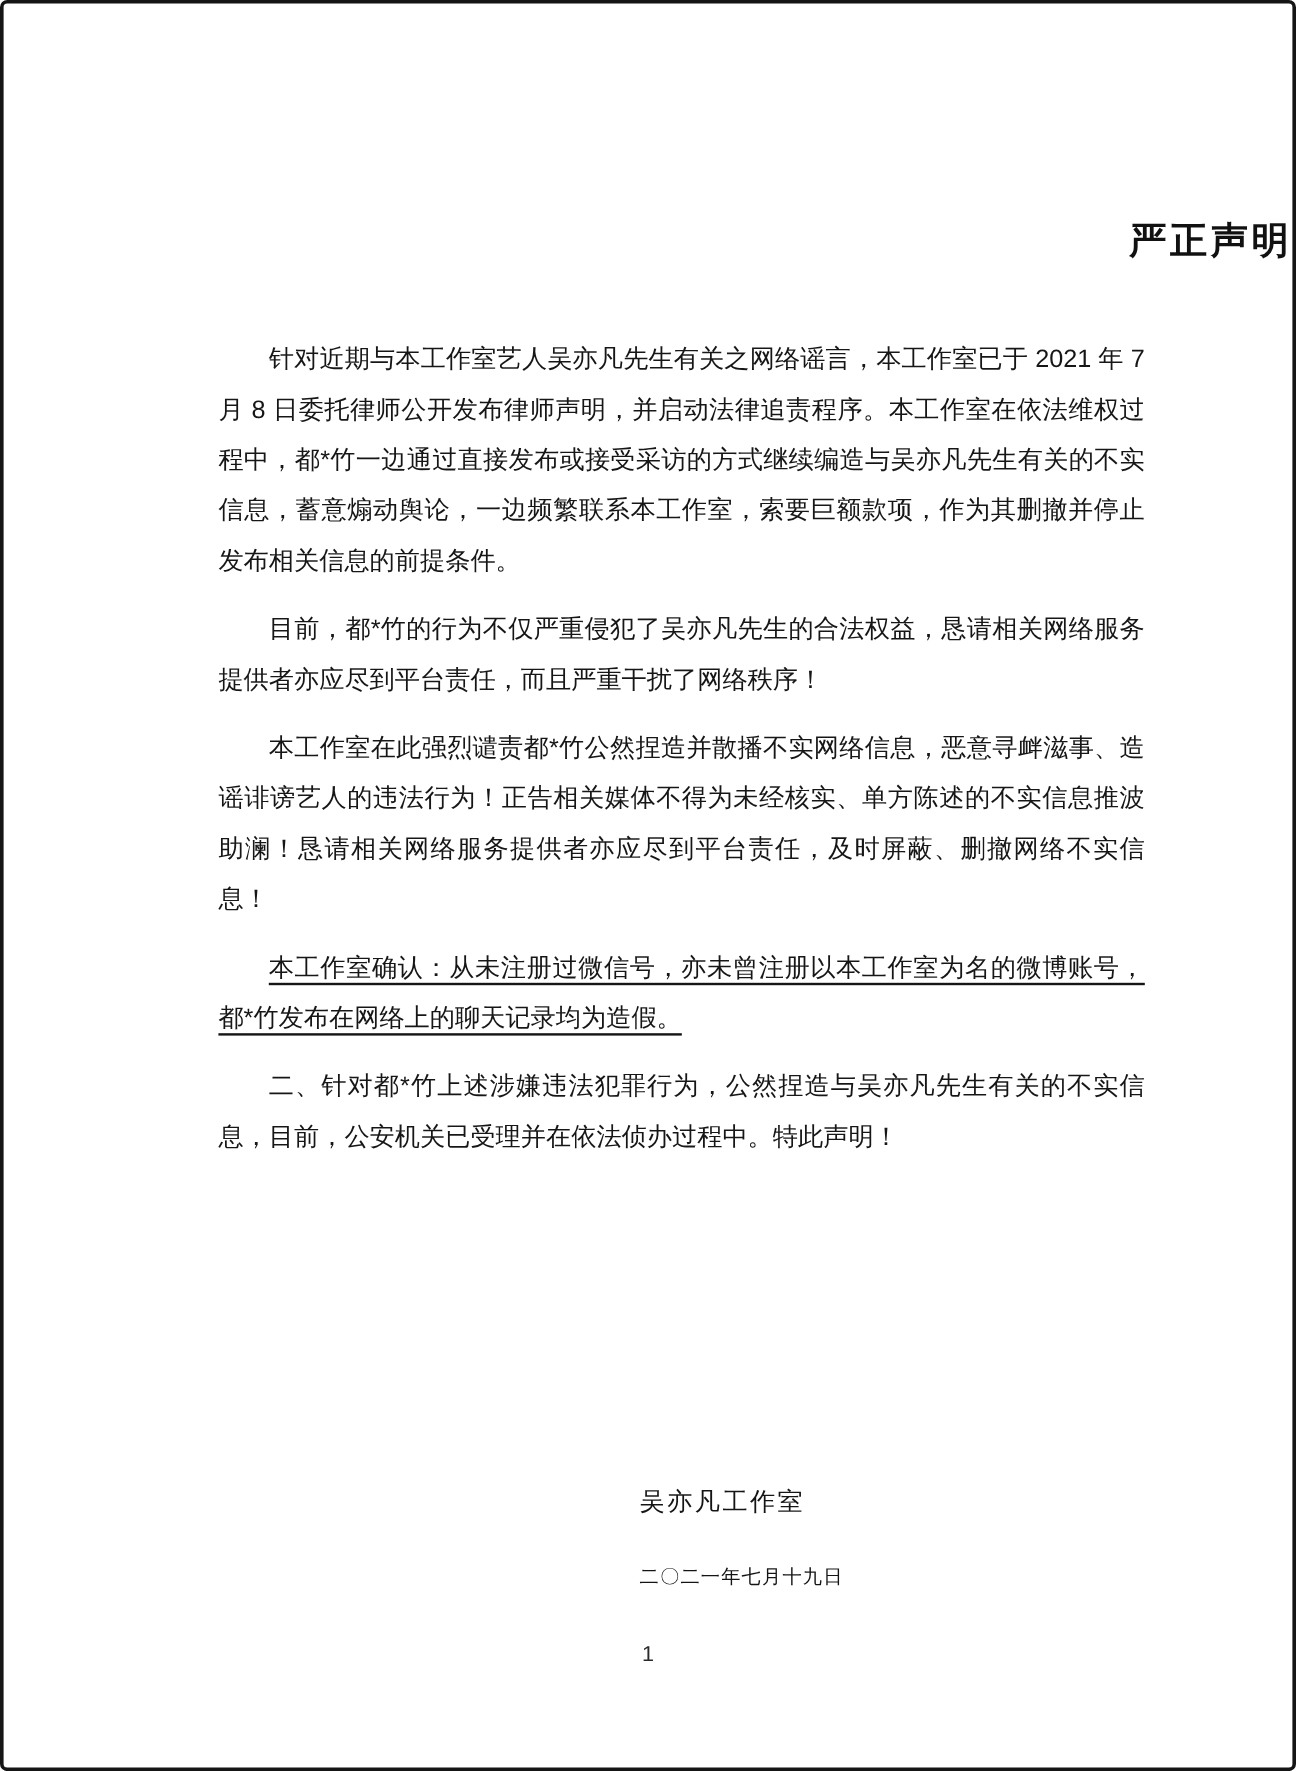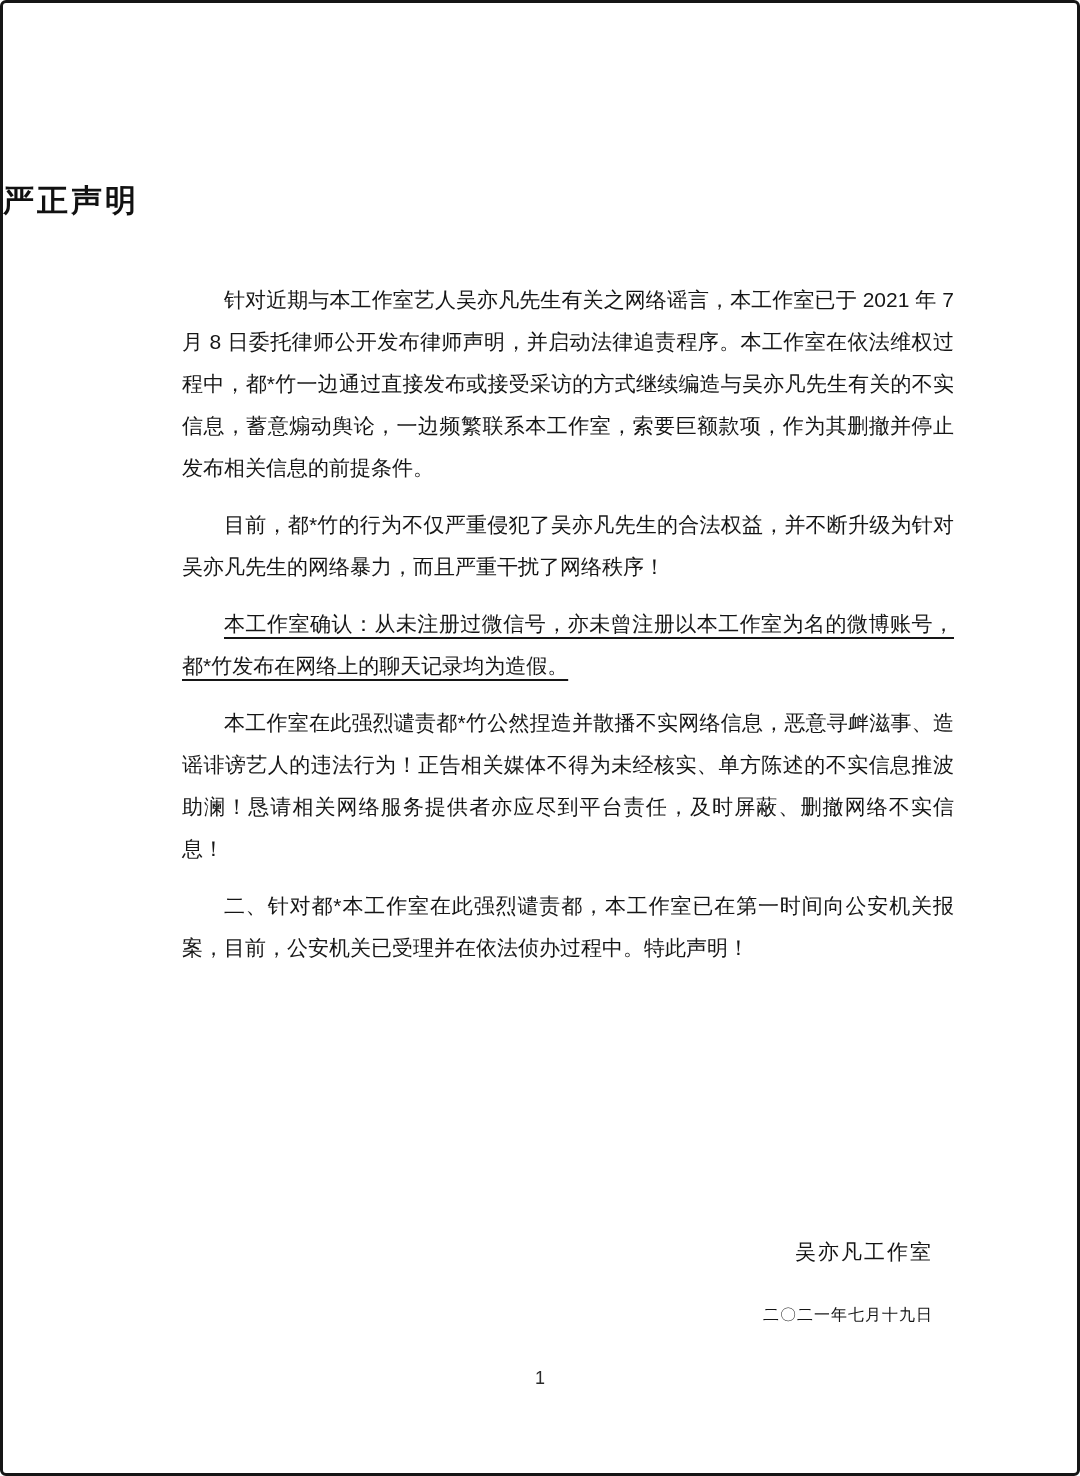--- a/index.html
+++ b/index.html
@@ -18,21 +18,21 @@
     font-family: "Liberation Sans", sans-serif;
     color: #141414;
     overflow: hidden;
   }
   .doc-title {
     position: absolute;
     top: 180px;
     left: 0;
     width: 100%;
     margin: 0;
-    text-align: left;
+    text-align: right;
     font-size: 31px;
     line-height: 36px;
     font-weight: 700;
     letter-spacing: 3px;
     color: #111111;
   }
   .doc-body {
     position: absolute;
     top: 276px;
     left: 163px;
@@ -50,21 +50,21 @@
   .para.underlined {
     text-decoration: underline;
     text-decoration-thickness: 2px;
     text-underline-offset: 6px;
   }
   .sig-block {
     position: absolute;
     top: 1228px;
     left: 530px;
     width: 400px;
-    text-align: right;
+    text-align: left;
   }
   .sig-name {
     font-size: 21px;
     line-height: 42px;
     letter-spacing: 2px;
   }
   .sig-date {
     margin-top: 21px;
     font-size: 16px;
     line-height: 42px;
@@ -83,24 +83,24 @@
 </style>
 </head>
 <body>
 
 <div class="sheet">
 
   <h1 class="doc-title">严正声明</h1>
 
   <div class="doc-body">
     <p class="para">针对近期与本工作室艺人吴亦凡先生有关之网络谣言，本工作室已于 2021 年 7 月 8 日委托律师公开发布律师声明，并启动法律追责程序。本工作室在依法维权过程中，都*竹一边通过直接发布或接受采访的方式继续编造与吴亦凡先生有关的不实信息，蓄意煽动舆论，一边频繁联系本工作室，索要巨额款项，作为其删撤并停止发布相关信息的前提条件。</p>
-    <p class="para">目前，都*竹的行为不仅严重侵犯了吴亦凡先生的合法权益，并不断升级为针对吴亦凡先生的网络暴力，而且严重干扰了网络秩序！</p>
+    <p class="para">目前，都*竹的行为不仅严重侵犯了吴亦凡先生的合法权益，恳请相关网络服务提供者亦应尽到平台责任，而且严重干扰了网络秩序！</p>
+    <p class="para">本工作室在此强烈谴责都*竹公然捏造并散播不实网络信息，恶意寻衅滋事、造谣诽谤艺人的违法行为！正告相关媒体不得为未经核实、单方陈述的不实信息推波助澜！恳请相关网络服务提供者亦应尽到平台责任，及时屏蔽、删撤网络不实信息！</p>
     <p class="para underlined">本工作室确认：从未注册过微信号，亦未曾注册以本工作室为名的微博账号，都*竹发布在网络上的聊天记录均为造假。</p>
-    <p class="para">本工作室在此强烈谴责都*竹公然捏造并散播不实网络信息，恶意寻衅滋事、造谣诽谤艺人的违法行为！正告相关媒体不得为未经核实、单方陈述的不实信息推波助澜！恳请相关网络服务提供者亦应尽到平台责任，及时屏蔽、删撤网络不实信息！</p>
-    <p class="para">二、针对都*本工作室在此强烈谴责都，本工作室已在第一时间向公安机关报案，目前，公安机关已受理并在依法侦办过程中。特此声明！</p>
+    <p class="para">二、针对都*竹上述涉嫌违法犯罪行为，公然捏造与吴亦凡先生有关的不实信息，目前，公安机关已受理并在依法侦办过程中。特此声明！</p>
   </div>
 
   <div class="sig-block">
     <div class="sig-name">吴亦凡工作室</div>
     <div class="sig-date">二〇二一年七月十九日</div>
   </div>
 
   <div class="page-number">1</div>
 
 </div>

